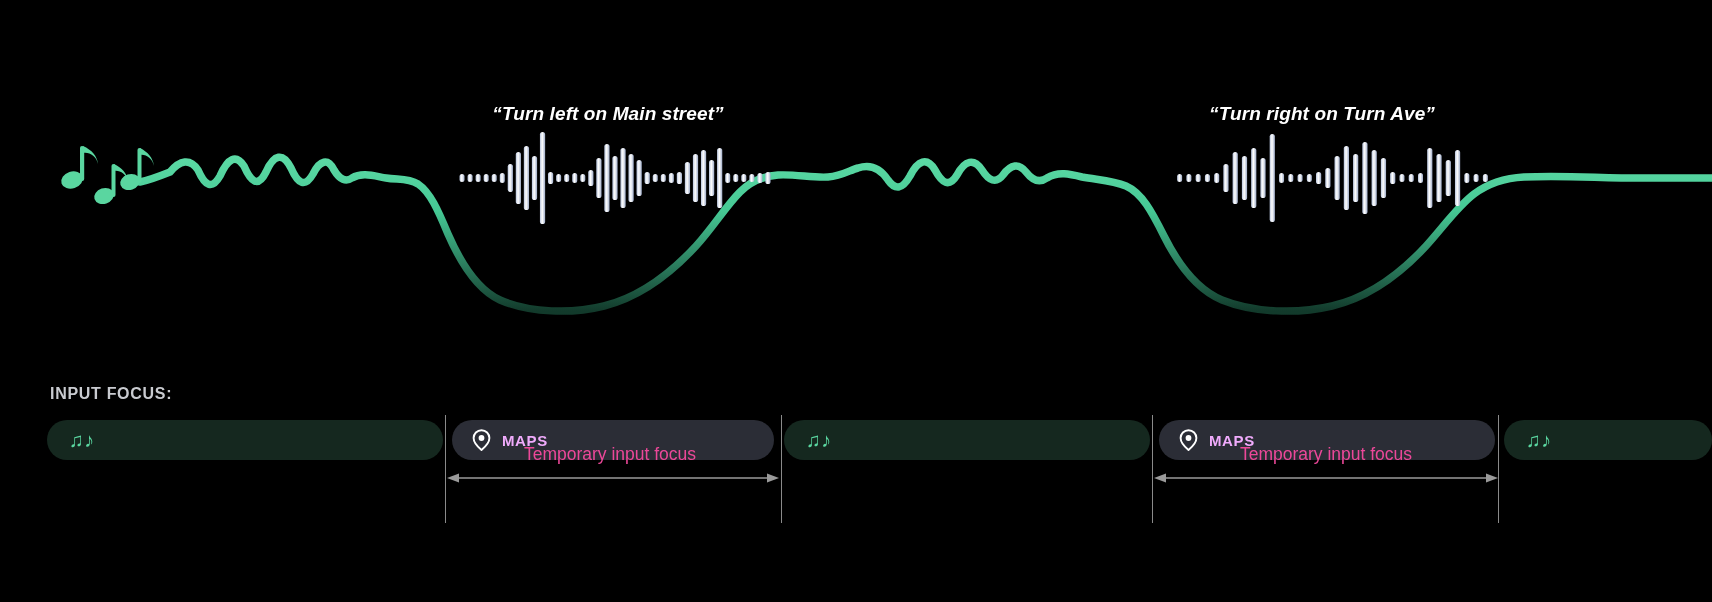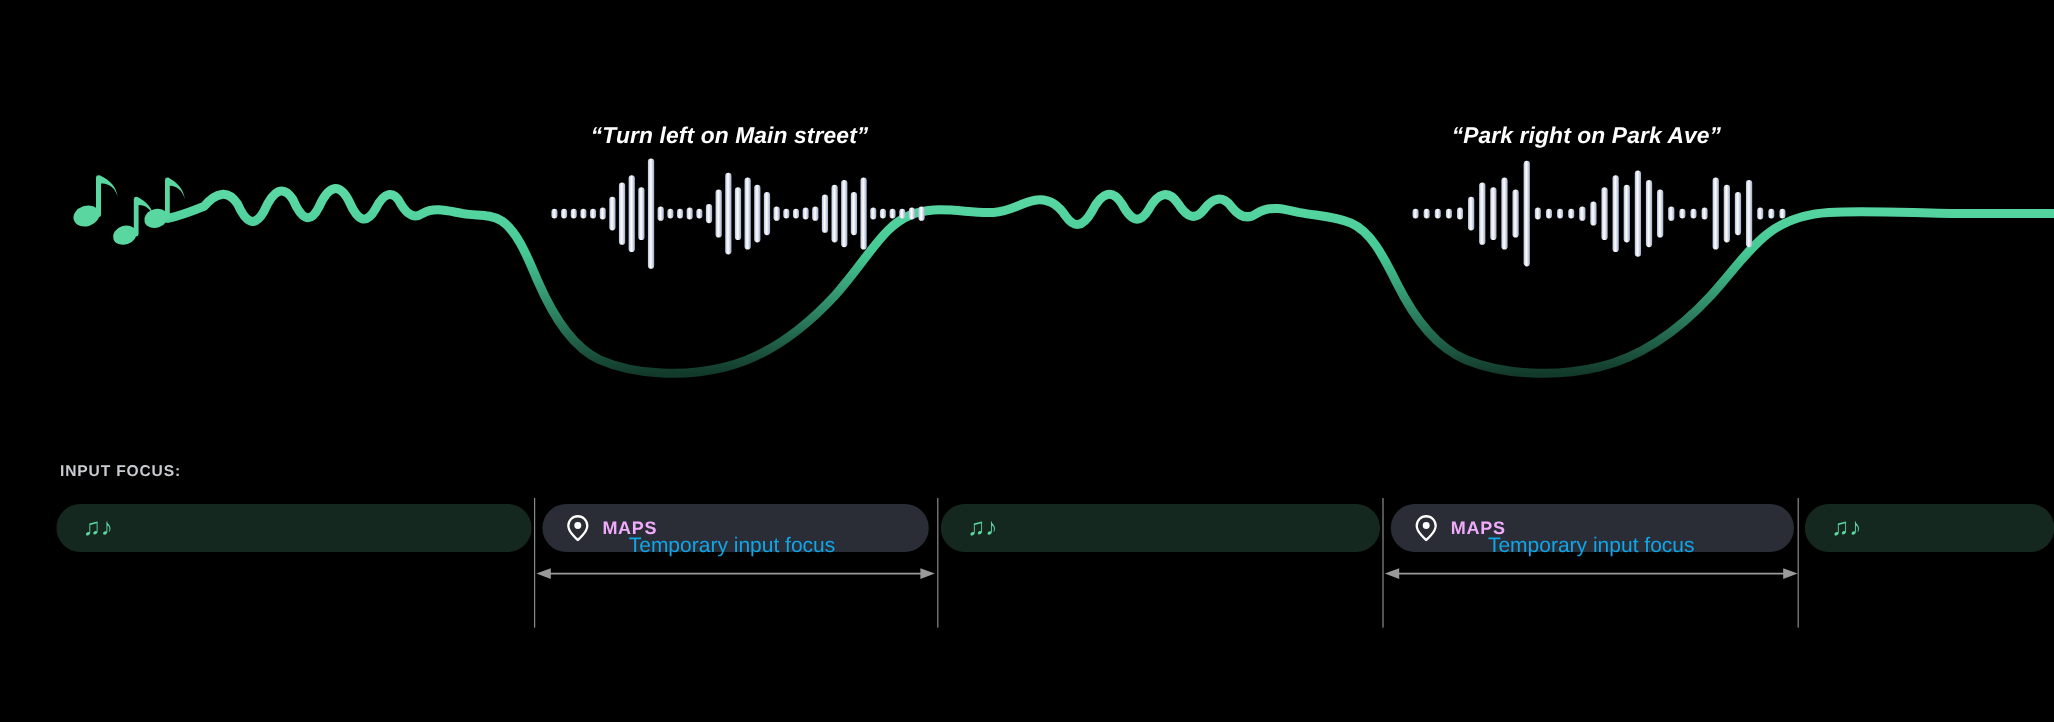--- a/index.html
+++ b/index.html
@@ -42,21 +42,21 @@
     white-space: nowrap;
     transform: translateX(-50%);
   }
 
   
   .focus-label {
     position: absolute;
     left: 50px;
     top: 385px;
     color: #c9cbd0;
-    font-size: 13px;
+    font-size: 16px;
     font-weight: bold;
     letter-spacing: 0.7px;
     text-align: center;
   }
 
   .track {
     position: absolute;
     top: 420px;
     height: 40px;
     border-radius: 20px;
@@ -96,21 +96,21 @@
   .divider {
     position: absolute;
     top: 415px;
     width: 1.4px;
     height: 108px;
     background: #8a8a8a;
   }
 
   .span-label {
     position: absolute;
-    color: #0ea5e9;
+    color: #ec4899;
     font-size: 17.5px;
     white-space: nowrap;
     transform: translateX(-50%);
   }
 
   .arrow-svg {
     position: absolute;
   }
 </style>
 </head>
@@ -259,21 +259,21 @@
           <rect x="1436.44" y="154.00" width="5.2" height="48.00" rx="2.60"></rect>
           <rect x="1445.71" y="160.00" width="5.2" height="36.00" rx="2.60"></rect>
           <rect x="1454.97" y="150.00" width="5.2" height="56.00" rx="2.60"></rect>
           <rect x="1464.34" y="173.00" width="5" height="10.00" rx="2.50"></rect>
           <rect x="1473.60" y="174.00" width="5" height="8.00" rx="2.50"></rect>
           <rect x="1482.87" y="174.00" width="5" height="8.00" rx="2.50"></rect>
         </g>
     </svg>
 
     <div class="quote" style="left:608px; top:103px;">“Turn left on Main street”</div>
-    <div class="quote" style="left:1322px; top:103px;">“Park right on Park Ave”</div>
+    <div class="quote" style="left:1322px; top:103px;">“Turn right on Turn Ave”</div>
   </div>
 
   <div class="focus-label">INPUT FOCUS:</div>
 
   <div class="track green" style="left:47px; width:396px;">
     <span class="note-icon">♫♪</span>
   </div>
 
   <div class="track maps" style="left:452px; width:322px;">
     <span class="pin-icon">

